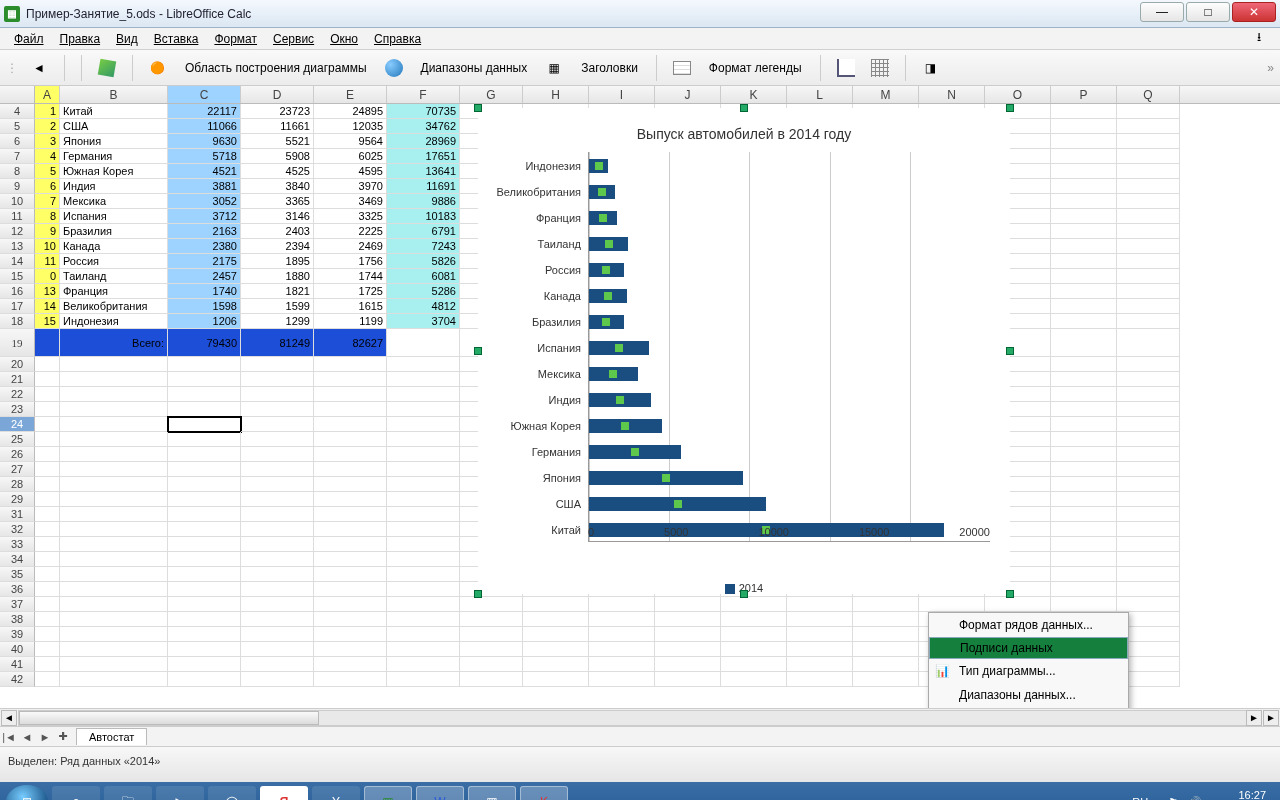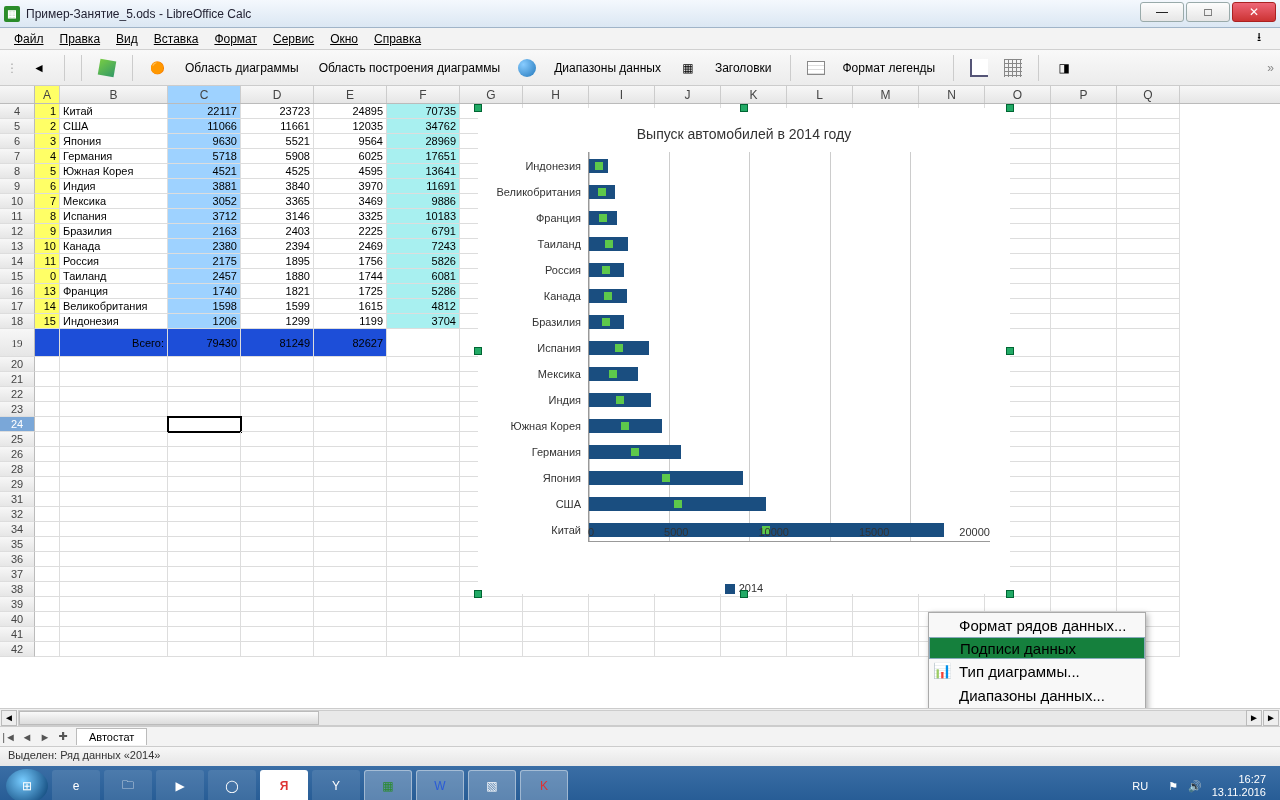--- a/index.html
+++ b/index.html
@@ -44,32 +44,32 @@
 .chart .handles div{position:absolute;width:8px;height:8px;background:#2a6;border:1px solid #063;}
 .chart-title{text-align:center;font-size:14px;color:#333;padding:18px 0 10px;}
 .plot{position:relative;margin:0 20px 0 110px;height:390px;border-left:1px solid #999;border-bottom:1px solid #999;}
 .gridv{position:absolute;top:0;bottom:0;border-left:1px solid #ccc;}
 .barrow{position:absolute;left:0;height:14px;background:#1a4e80;display:flex;align-items:center;}
 .barrow .mark{position:absolute;left:50%;width:8px;height:8px;background:#5dc84b;transform:translateX(-50%);}
 .ylabel{position:absolute;right:100%;margin-right:8px;width:100px;text-align:right;font-size:11px;color:#333;}
 .xticks{position:absolute;left:110px;right:20px;top:418px;display:flex;justify-content:space-between;font-size:11px;color:#333;}
 .legend{text-align:center;font-size:11px;color:#333;margin-top:40px;}
 .legend .sw{display:inline-block;width:10px;height:10px;background:#1a4e80;margin-right:4px;vertical-align:middle;}
-.ctx-menu{position:absolute;left:928px;top:508px;width:218px;background:#f8f8f8;border:1px solid #aaa;box-shadow:2px 2px 6px rgba(0,0,0,.3);font-size:15px;z-index:50;}
+.ctx-menu{position:absolute;left:928px;top:508px;width:201px;background:#f8f8f8;border:1px solid #aaa;box-shadow:2px 2px 6px rgba(0,0,0,.3);font-size:12px;z-index:50;}
 .ctx-menu .mi{display:flex;align-items:center;height:24px;padding:0 10px 0 30px;position:relative;}
 .ctx-menu .mi.hover{background:#15803d;border:1px solid #8ab;height:22px;}
 .ctx-menu .ico{position:absolute;left:6px;width:16px;height:16px;display:flex;align-items:center;justify-content:center;}
 .hscroll{height:18px;background:#f0f0f0;border-top:1px solid #ccc;display:flex;align-items:center;position:relative;}
 .hscroll .track{flex:1;height:16px;background:#e9e9e9;border:1px solid #ccc;margin:0 18px;position:relative;}
 .hscroll .thumb{position:absolute;left:0;width:300px;top:0;bottom:0;background:linear-gradient(#fafafa,#dcdcdc);border:1px solid #bbb;}
 .hscroll .arr{position:absolute;width:16px;height:16px;background:#eee;border:1px solid #bbb;text-align:center;line-height:14px;font-size:10px;}
 .tabstrip{height:20px;background:#f3f3f3;border-top:1px solid #ccc;display:flex;align-items:center;font-size:11px;}
 .tabstrip .nav{width:18px;text-align:center;color:#555;}
 .tabstrip .tab{padding:2px 12px;background:#fff;border:1px solid #bbb;border-bottom:none;margin-left:4px;}
-.status{height:20px;background:linear-gradient(#f7f7f7,#e6e6e6);border-top:1px solid #ccc;padding:2px 8px;font-size:11px;color:#333;}
+.status{height:36px;background:linear-gradient(#f7f7f7,#e6e6e6);border-top:1px solid #ccc;padding:8px 8px;font-size:11px;color:#333;}
 .taskbar{height:40px;background:linear-gradient(#3a6ea5,#245a93);display:flex;align-items:center;padding:0 6px;gap:4px;color:#fff;}
 .start{width:42px;height:34px;border-radius:50%;background:radial-gradient(circle at 40% 35%,#7cf,#036);display:flex;align-items:center;justify-content:center;}
 .tb-ico{width:48px;height:32px;border-radius:3px;display:flex;align-items:center;justify-content:center;background:rgba(255,255,255,.1);}
 .tb-ico.active{background:rgba(255,255,255,.25);box-shadow:inset 0 0 0 1px rgba(255,255,255,.4);}
 .tray{margin-left:auto;display:flex;align-items:center;gap:10px;font-size:11px;}
 .clock{text-align:right;line-height:13px;padding-right:8px;}
 .flag{width:14px;height:10px;background:linear-gradient(#f44 33%,#4f4 33% 66%,#44f 66%);}
 </style>
 </head>
 <body>
@@ -99,21 +99,20 @@
 <div class="toolbar">
   <span style="color:#aaa">⋮</span>
   <span class="icon-btn">◄</span>
   <div class="sep"></div>
   <div class="sep"></div>
   <span class="icon-btn">
       <span class="cube"></span>
     </span>
   <div class="sep"></div>
   <span class="icon-btn">🟠</span>
-  <span class="txtbtn">Область диаграммы</span>
   <span class="txtbtn">Область построения диаграммы</span>
   <span class="icon-btn">
       <span class="globe"></span>
     </span>
   <span class="txtbtn">Диапазоны данных</span>
   <span class="icon-btn">▦</span>
   <span class="txtbtn">Заголовки</span>
   <div class="sep"></div>
   <span class="icon-btn">
       <span class="legend-ico"></span>
@@ -609,20 +608,40 @@
         <div class="cell cJ"></div>
         <div class="cell cK"></div>
         <div class="cell cL"></div>
         <div class="cell cM"></div>
         <div class="cell cN"></div>
         <div class="cell cO"></div>
         <div class="cell cP"></div>
         <div class="cell cQ"></div>
       </div>
       <div class="row">
+    <div class="rh">27</div>
+    <div class="cell cA" style="background:#fff"></div>
+    <div class="cell cB"></div>
+    <div class="cell cC"></div>
+    <div class="cell cD"></div>
+    <div class="cell cE"></div>
+    <div class="cell cF"></div>
+    <div class="cell cG"></div>
+        <div class="cell cH"></div>
+        <div class="cell cI"></div>
+        <div class="cell cJ"></div>
+        <div class="cell cK"></div>
+        <div class="cell cL"></div>
+        <div class="cell cM"></div>
+        <div class="cell cN"></div>
+        <div class="cell cO"></div>
+        <div class="cell cP"></div>
+        <div class="cell cQ"></div>
+      </div>
+      <div class="row">
     <div class="rh">28</div>
     <div class="cell cA" style="background:#fff"></div>
     <div class="cell cB"></div>
     <div class="cell cC"></div>
     <div class="cell cD"></div>
     <div class="cell cE"></div>
     <div class="cell cF"></div>
     <div class="cell cG"></div>
         <div class="cell cH"></div>
         <div class="cell cI"></div>
@@ -670,20 +689,40 @@
         <div class="cell cK"></div>
         <div class="cell cL"></div>
         <div class="cell cM"></div>
         <div class="cell cN"></div>
         <div class="cell cO"></div>
         <div class="cell cP"></div>
         <div class="cell cQ"></div>
       </div>
       <div class="row">
     <div class="rh">32</div>
+    <div class="cell cA" style="background:#fff"></div>
+    <div class="cell cB"></div>
+    <div class="cell cC"></div>
+    <div class="cell cD"></div>
+    <div class="cell cE"></div>
+    <div class="cell cF"></div>
+    <div class="cell cG"></div>
+        <div class="cell cH"></div>
+        <div class="cell cI"></div>
+        <div class="cell cJ"></div>
+        <div class="cell cK"></div>
+        <div class="cell cL"></div>
+        <div class="cell cM"></div>
+        <div class="cell cN"></div>
+        <div class="cell cO"></div>
+        <div class="cell cP"></div>
+        <div class="cell cQ"></div>
+      </div>
+      <div class="row">
+    <div class="rh">33</div>
     <div class="cell cA" style="background:#fff"></div>
     <div class="cell cB"></div>
     <div class="cell cC"></div>
     <div class="cell cD"></div>
     <div class="cell cE"></div>
     <div class="cell cF"></div>
     <div class="cell cG"></div>
         <div class="cell cH"></div>
         <div class="cell cI"></div>
         <div class="cell cJ"></div>

